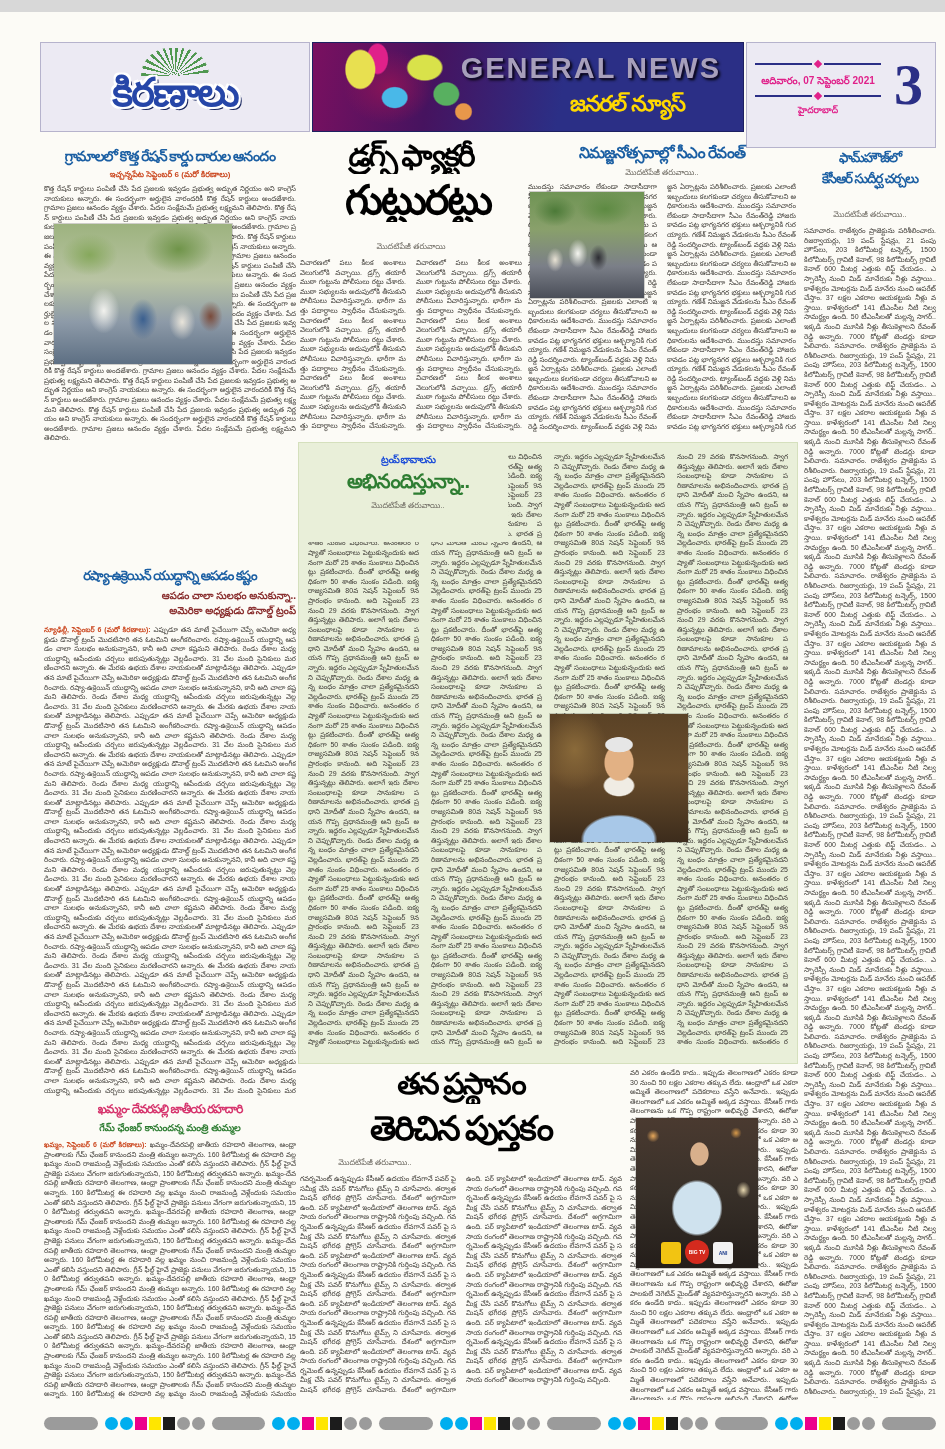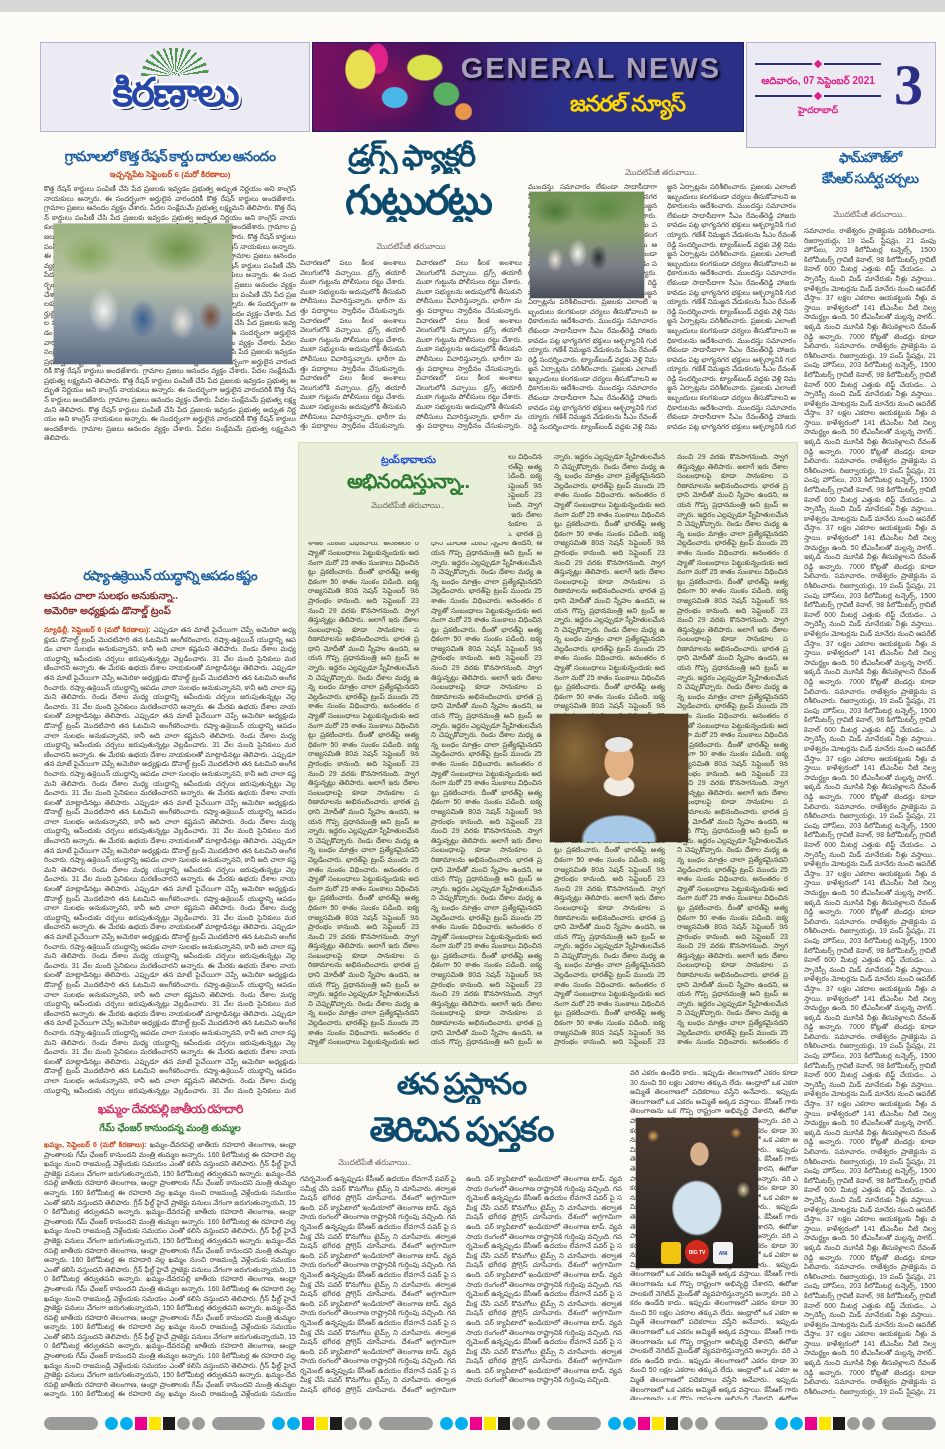--- a/index.html
+++ b/index.html
@@ -33,22 +33,22 @@
   .orn .ln{flex:1;height:2px;background:#2b2f86;}
   .orn .dm{width:6px;height:6px;background:#e0218a;transform:rotate(45deg);margin:0 3px;}
   .mh-date{font-size:10px;font-weight:bold;color:#e0218a;white-space:nowrap;text-align:center;width:126px;}
   .mh-city{font-size:9px;font-weight:bold;color:#e0218a;text-align:center;width:126px;}
   .page-num{position:absolute;top:8px;right:12px;font-size:58px;font-weight:bold;color:#2b2f86;
         font-family:"Liberation Serif", serif;}
   
   .hl{font-weight:bold;text-align:center;white-space:nowrap;overflow:hidden;letter-spacing:-1px;}
   .hl-blue{color:#1b5fa3;}
   .hl-red{color:#d6336c;}
-  .hl-black{color:#0c4a6e;letter-spacing:-2px;}
-  .sub-maroon{color:#8a2f2f;font-weight:bold;text-align:left;white-space:nowrap;overflow:hidden;}
+  .hl-black{color:#000000;letter-spacing:-2px;font-family:Liberation Serif, serif;}
+  .sub-maroon{color:#8a2f2f;font-weight:bold;text-align:right;white-space:nowrap;overflow:hidden;}
   .sub-green{color:#2e7d32;font-weight:bold;text-align:center;white-space:nowrap;overflow:hidden;}
   .cont{font-size:8px;color:#6b675f;text-align:center;white-space:nowrap;overflow:hidden;}
   .dateline{font-size:8px;font-weight:bold;color:#cc4a22;text-align:center;white-space:nowrap;overflow:hidden;}
   .body-txt{font-size:7px;line-height:9.6px;text-align:justify;color:#3d3a35;overflow:hidden;
         word-break:break-all;}
   .body-txt .dl{color:#cc4a22;font-weight:bold;}
   .cols2{column-count:2;column-gap:10px;}
   .cols4{column-count:4;column-gap:12px;}
   
   .photo{position:absolute;box-shadow:0 0 0 1px rgba(0,0,0,.18);}
@@ -146,20 +146,21 @@
   <div class="abs body-txt" style="left:44px;top:1128px;width:252px;height:260px;">
     <span class="dl">ఖమ్మం, సెప్టెంబర్ 6 (మరో కిరణాలు):</span>
     <span>ఖమ్మం-దేవరపల్లి జాతీయ రహదారి తెలంగాణ, ఆంధ్రా ప్రాంతాలకు గేమ్ ఛేంజర్ కానుందని మంత్రి తుమ్మల అన్నారు. 160 కిలోమీటర్ల ఈ రహదారి వల్ల ఖమ్మం నుంచి రాజమండ్రి వెళ్లేందుకు సమయం ఎంతో కలిసి వస్తుందని తెలిపారు. గ్రీన్ ఫీల్డ్ హైవే ప్రాజెక్టు పనులు వేగంగా జరుగుతున్నాయని, 150 కిలోమీటర్ల తర్వుతపని అన్నారు. ఖమ్మం-దేవరపల్లి జాతీయ రహదారి తెలంగాణ, ఆంధ్రా ప్రాంతాలకు గేమ్ ఛేంజర్ కానుందని మంత్రి తుమ్మల అన్నారు. 160 కిలోమీటర్ల ఈ రహదారి వల్ల ఖమ్మం నుంచి రాజమండ్రి వెళ్లేందుకు సమయం ఎంతో కలిసి వస్తుందని తెలిపారు. గ్రీన్ ఫీల్డ్ హైవే ప్రాజెక్టు పనులు వేగంగా జరుగుతున్నాయని, 150 కిలోమీటర్ల తర్వుతపని అన్నారు. ఖమ్మం-దేవరపల్లి జాతీయ రహదారి తెలంగాణ, ఆంధ్రా ప్రాంతాలకు గేమ్ ఛేంజర్ కానుందని మంత్రి తుమ్మల అన్నారు. 160 కిలోమీటర్ల ఈ రహదారి వల్ల ఖమ్మం నుంచి రాజమండ్రి వెళ్లేందుకు సమయం ఎంతో కలిసి వస్తుందని తెలిపారు. గ్రీన్ ఫీల్డ్ హైవే ప్రాజెక్టు పనులు వేగంగా జరుగుతున్నాయని, 150 కిలోమీటర్ల తర్వుతపని అన్నారు. ఖమ్మం-దేవరపల్లి జాతీయ రహదారి తెలంగాణ, ఆంధ్రా ప్రాంతాలకు గేమ్ ఛేంజర్ కానుందని మంత్రి తుమ్మల అన్నారు. 160 కిలోమీటర్ల ఈ రహదారి వల్ల ఖమ్మం నుంచి రాజమండ్రి వెళ్లేందుకు సమయం ఎంతో కలిసి వస్తుందని తెలిపారు. గ్రీన్ ఫీల్డ్ హైవే ప్రాజెక్టు పనులు వేగంగా జరుగుతున్నాయని, 150 కిలోమీటర్ల తర్వుతపని అన్నారు. ఖమ్మం-దేవరపల్లి జాతీయ రహదారి తెలంగాణ, ఆంధ్రా ప్రాంతాలకు గేమ్ ఛేంజర్ కానుందని మంత్రి తుమ్మల అన్నారు. 160 కిలోమీటర్ల ఈ రహదారి వల్ల ఖమ్మం నుంచి రాజమండ్రి వెళ్లేందుకు సమయం ఎంతో కలిసి వస్తుందని తెలిపారు. గ్రీన్ ఫీల్డ్ హైవే ప్రాజెక్టు పనులు వేగంగా జరుగుతున్నాయని, 150 కిలోమీటర్ల తర్వుతపని అన్నారు. ఖమ్మం-దేవరపల్లి జాతీయ రహదారి తెలంగాణ, ఆంధ్రా ప్రాంతాలకు గేమ్ ఛేంజర్ కానుందని మంత్రి తుమ్మల అన్నారు. 160 కిలోమీటర్ల ఈ రహదారి వల్ల ఖమ్మం నుంచి రాజమండ్రి వెళ్లేందుకు సమయం ఎంతో కలిసి వస్తుందని తెలిపారు. గ్రీన్ ఫీల్డ్ హైవే ప్రాజెక్టు పనులు వేగంగా జరుగుతున్నాయని, 150 కిలోమీటర్ల తర్వుతపని అన్నారు. ఖమ్మం-దేవరపల్లి జాతీయ రహదారి తెలంగాణ, ఆంధ్రా ప్రాంతాలకు గేమ్ ఛేంజర్ కానుందని మంత్రి తుమ్మల అన్నారు. 160 కిలోమీటర్ల ఈ రహదారి వల్ల ఖమ్మం నుంచి రాజమండ్రి వెళ్లేందుకు సమయం ఎంతో కలిసి వస్తుందని తెలిపారు. గ్రీన్ ఫీల్డ్ హైవే ప్రాజెక్టు పనులు వేగంగా జరుగుతున్నాయని, 150 కిలోమీటర్ల తర్వుతపని అన్నారు. ఖమ్మం-దేవరపల్లి జాతీయ రహదారి తెలంగాణ, ఆంధ్రా ప్రాంతాలకు గేమ్ ఛేంజర్ కానుందని మంత్రి తుమ్మల అన్నారు. 160 కిలోమీటర్ల ఈ రహదారి వల్ల ఖమ్మం నుంచి రాజమండ్రి వెళ్లేందుకు సమయం ఎంతో కలిసి వస్తుందని తెలిపారు. గ్రీన్ ఫీల్డ్ హైవే ప్రాజెక్టు పనులు వేగంగా జరుగుతున్నాయని, 150 కిలోమీటర్ల తర్వుతపని అన్నారు.</span>
   </div>
 
   <div class="abs hl hl-black" style="left:300px;top:126px;width:222px;font-size:30px;line-height:36px;">డ్రగ్స్ ఫ్యాక్టరీ</div>
   <div class="abs hl hl-black" style="left:307px;top:166px;width:222px;font-size:41px;line-height:44px;">గుట్టురట్టు</div>
   <div class="abs cont" style="left:300px;top:230px;width:222px;">మొదటిపేజీ తరువాయి</div>
   <div class="abs body-txt cols2" style="left:300px;top:246px;width:222px;height:182px;">విచారణలో పలు కీలక అంశాలు వెలుగులోకి వచ్చాయి. డ్రగ్స్ తయారీ ముఠా గుట్టును పోలీసులు రట్టు చేశారు. ముఠా సభ్యులను అదుపులోకి తీసుకుని పోలీసులు విచారిస్తున్నారు. భారీగా మత్తు పదార్థాలు స్వాధీనం చేసుకున్నారు. విచారణలో పలు కీలక అంశాలు వెలుగులోకి వచ్చాయి. డ్రగ్స్ తయారీ ముఠా గుట్టును పోలీసులు రట్టు చేశారు. ముఠా సభ్యులను అదుపులోకి తీసుకుని పోలీసులు విచారిస్తున్నారు. భారీగా మత్తు పదార్థాలు స్వాధీనం చేసుకున్నారు. విచారణలో పలు కీలక అంశాలు వెలుగులోకి వచ్చాయి. డ్రగ్స్ తయారీ ముఠా గుట్టును పోలీసులు రట్టు చేశారు. ముఠా సభ్యులను అదుపులోకి తీసుకుని పోలీసులు విచారిస్తున్నారు. భారీగా మత్తు పదార్థాలు స్వాధీనం చేసుకున్నారు. విచారణలో పలు కీలక అంశాలు వెలుగులోకి వచ్చాయి. డ్రగ్స్ తయారీ ముఠా గుట్టును పోలీసులు రట్టు చేశారు. ముఠా సభ్యులను అదుపులోకి తీసుకుని పోలీసులు విచారిస్తున్నారు. భారీగా మత్తు పదార్థాలు స్వాధీనం చేసుకున్నారు. విచారణలో పలు కీలక అంశాలు వెలుగులోకి వచ్చాయి. డ్రగ్స్ తయారీ ముఠా గుట్టును పోలీసులు రట్టు చేశారు. ముఠా సభ్యులను అదుపులోకి తీసుకుని పోలీసులు విచారిస్తున్నారు. భారీగా మత్తు పదార్థాలు స్వాధీనం చేసుకున్నారు. విచారణలో పలు కీలక అంశాలు వెలుగులోకి వచ్చాయి. డ్రగ్స్ తయారీ ముఠా గుట్టును పోలీసులు రట్టు చేశారు. ముఠా సభ్యులను అదుపులోకి తీసుకుని పోలీసులు విచారిస్తున్నారు. భారీగా మత్తు పదార్థాలు స్వాధీనం చేసుకున్నారు. విచారణలో పలు కీలక అంశాలు వెలుగులోకి వచ్చాయి. డ్రగ్స్ తయారీ ముఠా గుట్టును పోలీసులు రట్టు చేశారు. ముఠా సభ్యులను అదుపులోకి తీసుకుని పోలీసులు విచారిస్తున్నారు. భారీగా మత్తు పదార్థాలు స్వాధీనం చేసుకున్నారు.</div>
 
+  <div class="abs hl hl-blue" style="left:528px;top:132px;width:268px;font-size:15.5px;">నిమజ్జనోత్సవాల్లో సీఎం రేవంత్</div>
   <div class="abs cont" style="left:528px;top:156px;width:268px;">మొదటిపేజీ తరువాయి..</div>
   <div class="abs body-txt cols2" style="left:528px;top:170px;width:268px;height:258px;">ముందస్తు సమాచారం లేకుండా సాదాసీదాగా సీఎం రేవంత్‌రెడ్డి హాజరు కావడం పట్ల భాగ్యనగర భక్తులు ఆశ్చర్యానికి గురయ్యారు. గణేశ్ నిమజ్జన వేడుకలను సీఎం రేవంత్ రెడ్డి సందర్శించారు. ట్యాంక్‌బండ్ వద్దకు వెళ్లి నిమజ్జన ఏర్పాట్లను పరిశీలించారు. ప్రజలకు ఎలాంటి ఇబ్బందులు కలగకుండా చర్యలు తీసుకోవాలని అధికారులను ఆదేశించారు. ముందస్తు సమాచారం లేకుండా సాదాసీదాగా సీఎం రేవంత్‌రెడ్డి హాజరు కావడం పట్ల భాగ్యనగర భక్తులు ఆశ్చర్యానికి గురయ్యారు. గణేశ్ నిమజ్జన వేడుకలను సీఎం రేవంత్ రెడ్డి సందర్శించారు. ట్యాంక్‌బండ్ వద్దకు వెళ్లి నిమజ్జన ఏర్పాట్లను పరిశీలించారు. ప్రజలకు ఎలాంటి ఇబ్బందులు కలగకుండా చర్యలు తీసుకోవాలని అధికారులను ఆదేశించారు. ముందస్తు సమాచారం లేకుండా సాదాసీదాగా సీఎం రేవంత్‌రెడ్డి హాజరు కావడం పట్ల భాగ్యనగర భక్తులు ఆశ్చర్యానికి గురయ్యారు. గణేశ్ నిమజ్జన వేడుకలను సీఎం రేవంత్ రెడ్డి సందర్శించారు. ట్యాంక్‌బండ్ వద్దకు వెళ్లి నిమజ్జన ఏర్పాట్లను పరిశీలించారు. ప్రజలకు ఎలాంటి ఇబ్బందులు కలగకుండా చర్యలు తీసుకోవాలని అధికారులను ఆదేశించారు. ముందస్తు సమాచారం లేకుండా సాదాసీదాగా సీఎం రేవంత్‌రెడ్డి హాజరు కావడం పట్ల భాగ్యనగర భక్తులు ఆశ్చర్యానికి గురయ్యారు. గణేశ్ నిమజ్జన వేడుకలను సీఎం రేవంత్ రెడ్డి సందర్శించారు. ట్యాంక్‌బండ్ వద్దకు వెళ్లి నిమజ్జన ఏర్పాట్లను పరిశీలించారు. ప్రజలకు ఎలాంటి ఇబ్బందులు కలగకుండా చర్యలు తీసుకోవాలని అధికారులను ఆదేశించారు. ముందస్తు సమాచారం లేకుండా సాదాసీదాగా సీఎం రేవంత్‌రెడ్డి హాజరు కావడం పట్ల భాగ్యనగర భక్తులు ఆశ్చర్యానికి గురయ్యారు. గణేశ్ నిమజ్జన వేడుకలను సీఎం రేవంత్ రెడ్డి సందర్శించారు. ట్యాంక్‌బండ్ వద్దకు వెళ్లి నిమజ్జన ఏర్పాట్లను పరిశీలించారు. ప్రజలకు ఎలాంటి ఇబ్బందులు కలగకుండా చర్యలు తీసుకోవాలని అధికారులను ఆదేశించారు. ముందస్తు సమాచారం లేకుండా సాదాసీదాగా సీఎం రేవంత్‌రెడ్డి హాజరు కావడం పట్ల భాగ్యనగర భక్తులు ఆశ్చర్యానికి గురయ్యారు. గణేశ్ నిమజ్జన వేడుకలను సీఎం రేవంత్ రెడ్డి సందర్శించారు. ట్యాంక్‌బండ్ వద్దకు వెళ్లి నిమజ్జన ఏర్పాట్లను పరిశీలించారు. ప్రజలకు ఎలాంటి ఇబ్బందులు కలగకుండా చర్యలు తీసుకోవాలని అధికారులను ఆదేశించారు. ముందస్తు సమాచారం లేకుండా సాదాసీదాగా సీఎం రేవంత్‌రెడ్డి హాజరు కావడం పట్ల భాగ్యనగర భక్తులు ఆశ్చర్యానికి గురయ్యారు. గణేశ్ నిమజ్జన వేడుకలను సీఎం రేవంత్ రెడ్డి సందర్శించారు. ట్యాంక్‌బండ్ వద్దకు వెళ్లి నిమజ్జన ఏర్పాట్లను పరిశీలించారు. ప్రజలకు ఎలాంటి ఇబ్బందులు కలగకుండా చర్యలు తీసుకోవాలని అధికారులను ఆదేశించారు. ముందస్తు సమాచారం లేకుండా సాదాసీదాగా సీఎం రేవంత్‌రెడ్డి హాజరు కావడం పట్ల భాగ్యనగర భక్తులు ఆశ్చర్యానికి గురయ్యారు. గణేశ్ నిమజ్జన వేడుకలను సీఎం రేవంత్ రెడ్డి సందర్శించారు. ట్యాంక్‌బండ్ వద్దకు వెళ్లి నిమజ్జన ఏర్పాట్లను పరిశీలించారు. ప్రజలకు ఎలాంటి ఇబ్బందులు కలగకుండా చర్యలు తీసుకోవాలని అధికారులను ఆదేశించారు. ముందస్తు సమాచారం లేకుండా సాదాసీదాగా సీఎం రేవంత్‌రెడ్డి హాజరు కావడం పట్ల భాగ్యనగర భక్తులు ఆశ్చర్యానికి గురయ్యారు. గణేశ్ నిమజ్జన వేడుకలను సీఎం రేవంత్ రెడ్డి సందర్శించారు. ట్యాంక్‌బండ్ వద్దకు వెళ్లి నిమజ్జన ఏర్పాట్లను పరిశీలించారు. ప్రజలకు ఎలాంటి ఇబ్బందులు కలగకుండా చర్యలు తీసుకోవాలని అధికారులను ఆదేశించారు.</div>
   <div class="photo" id="photo-revanth" style="left:530px;top:180px;width:114px;height:106px;"></div>
 
   <div class="abs greenbox" style="left:298px;top:430px;width:500px;height:622px;"></div>
   <div class="abs body-txt cols4" style="left:308px;top:440px;width:480px;height:602px;">స్వాగతిస్తున్నట్లు తెలిపారు. అలాగే ఇరు దేశాల సంబంధాలపై కూడా సానుకూల పరిణామాలను అభినందించారు. భారత ప్రధాని మోదీతో మంచి స్నేహం ఉందని, ఆయన గొప్ప ప్రధానమంత్రి అని ట్రంప్ అన్నారు. ఇద్దరం ఎల్లప్పుడూ స్నేహితులమేనని చెప్పుకొచ్చారు. రెండు దేశాల మధ్య ఉన్న బంధం మాత్రం చాలా ప్రత్యేకమైనదని వెల్లడించారు. భారత్‌పై ట్రంప్ ముందు 25 శాతం సుంకం విధించారు. అనంతరం రష్యాతో సంబంధాలు పెట్టుకున్నందుకు అదనంగా మరో 25 శాతం సుంకాలు విధించినట్లు ప్రకటించారు. దీంతో భారత్‌పై అత్యధికంగా 50 శాతం సుంకం పడింది. ఐక్యరాజ్యసమితి 80వ సెషన్ సెప్టెంబర్ 9న ప్రారంభం కానుంది. అది సెప్టెంబర్ 23 నుంచి 29 వరకు కొనసాగనుంది. స్వాగతిస్తున్నట్లు తెలిపారు. అలాగే ఇరు దేశాల సంబంధాలపై కూడా సానుకూల పరిణామాలను అభినందించారు. భారత ప్రధాని మోదీతో మంచి స్నేహం ఉందని, ఆయన గొప్ప ప్రధానమంత్రి అని ట్రంప్ అన్నారు. ఇద్దరం ఎల్లప్పుడూ స్నేహితులమేనని చెప్పుకొచ్చారు. రెండు దేశాల మధ్య ఉన్న బంధం మాత్రం చాలా ప్రత్యేకమైనదని వెల్లడించారు. భారత్‌పై ట్రంప్ ముందు 25 శాతం సుంకం విధించారు. అనంతరం రష్యాతో సంబంధాలు పెట్టుకున్నందుకు అదనంగా మరో 25 శాతం సుంకాలు విధించినట్లు ప్రకటించారు. దీంతో భారత్‌పై అత్యధికంగా 50 శాతం సుంకం పడింది. ఐక్యరాజ్యసమితి 80వ సెషన్ సెప్టెంబర్ 9న ప్రారంభం కానుంది. అది సెప్టెంబర్ 23 నుంచి 29 వరకు కొనసాగనుంది. స్వాగతిస్తున్నట్లు తెలిపారు. అలాగే ఇరు దేశాల సంబంధాలపై కూడా సానుకూల పరిణామాలను అభినందించారు. భారత ప్రధాని మోదీతో మంచి స్నేహం ఉందని, ఆయన గొప్ప ప్రధానమంత్రి అని ట్రంప్ అన్నారు. ఇద్దరం ఎల్లప్పుడూ స్నేహితులమేనని చెప్పుకొచ్చారు. రెండు దేశాల మధ్య ఉన్న బంధం మాత్రం చాలా ప్రత్యేకమైనదని వెల్లడించారు. భారత్‌పై ట్రంప్ ముందు 25 శాతం సుంకం విధించారు. అనంతరం రష్యాతో సంబంధాలు పెట్టుకున్నందుకు అదనంగా మరో 25 శాతం సుంకాలు విధించినట్లు ప్రకటించారు. దీంతో భారత్‌పై అత్యధికంగా 50 శాతం సుంకం పడింది. ఐక్యరాజ్యసమితి 80వ సెషన్ సెప్టెంబర్ 9న ప్రారంభం కానుంది. అది సెప్టెంబర్ 23 నుంచి 29 వరకు కొనసాగనుంది. స్వాగతిస్తున్నట్లు తెలిపారు. అలాగే ఇరు దేశాల సంబంధాలపై కూడా సానుకూల పరిణామాలను అభినందించారు. భారత ప్రధాని మోదీతో మంచి స్నేహం ఉందని, ఆయన గొప్ప ప్రధానమంత్రి అని ట్రంప్ అన్నారు. ఇద్దరం ఎల్లప్పుడూ స్నేహితులమేనని చెప్పుకొచ్చారు. రెండు దేశాల మధ్య ఉన్న బంధం మాత్రం చాలా ప్రత్యేకమైనదని వెల్లడించారు. భారత్‌పై ట్రంప్ ముందు 25 శాతం సుంకం విధించారు. అనంతరం రష్యాతో సంబంధాలు పెట్టుకున్నందుకు అదనంగా మరో 25 శాతం సుంకాలు విధించినట్లు ప్రకటించారు. దీంతో భారత్‌పై అత్యధికంగా 50 శాతం సుంకం పడింది. ఐక్యరాజ్యసమితి 80వ సెషన్ సెప్టెంబర్ 9న ప్రారంభం కానుంది. అది సెప్టెంబర్ 23 నుంచి 29 వరకు కొనసాగనుంది. స్వాగతిస్తున్నట్లు తెలిపారు. అలాగే ఇరు దేశాల సంబంధాలపై కూడా సానుకూల పరిణామాలను అభినందించారు. భారత ప్రధాని మోదీతో మంచి స్నేహం ఉందని, ఆయన గొప్ప ప్రధానమంత్రి అని ట్రంప్ అన్నారు. ఇద్దరం ఎల్లప్పుడూ స్నేహితులమేనని చెప్పుకొచ్చారు. రెండు దేశాల మధ్య ఉన్న బంధం మాత్రం చాలా ప్రత్యేకమైనదని వెల్లడించారు. భారత్‌పై ట్రంప్ ముందు 25 శాతం సుంకం విధించారు. అనంతరం రష్యాతో సంబంధాలు పెట్టుకున్నందుకు అదనంగా మరో 25 శాతం సుంకాలు విధించినట్లు ప్రకటించారు. దీంతో భారత్‌పై అత్యధికంగా 50 శాతం సుంకం పడింది. ఐక్యరాజ్యసమితి 80వ సెషన్ సెప్టెంబర్ 9న ప్రారంభం కానుంది. అది సెప్టెంబర్ 23 నుంచి 29 వరకు కొనసాగనుంది. స్వాగతిస్తున్నట్లు తెలిపారు. అలాగే ఇరు దేశాల సంబంధాలపై కూడా సానుకూల పరిణామాలను అభినందించారు. భారత ప్రధాని మోదీతో మంచి స్నేహం ఉందని, ఆయన గొప్ప ప్రధానమంత్రి అని ట్రంప్ అన్నారు. ఇద్దరం ఎల్లప్పుడూ స్నేహితులమేనని చెప్పుకొచ్చారు. రెండు దేశాల మధ్య ఉన్న బంధం మాత్రం చాలా ప్రత్యేకమైనదని వెల్లడించారు. భారత్‌పై ట్రంప్ ముందు 25 శాతం సుంకం విధించారు. అనంతరం రష్యాతో సంబంధాలు పెట్టుకున్నందుకు అదనంగా మరో 25 శాతం సుంకాలు విధించినట్లు ప్రకటించారు. దీంతో భారత్‌పై అత్యధికంగా 50 శాతం సుంకం పడింది. ఐక్యరాజ్యసమితి 80వ సెషన్ సెప్టెంబర్ 9న ప్రారంభం కానుంది. అది సెప్టెంబర్ 23 నుంచి 29 వరకు కొనసాగనుంది. స్వాగతిస్తున్నట్లు తెలిపారు. అలాగే ఇరు దేశాల సంబంధాలపై కూడా సానుకూల పరిణామాలను అభినందించారు. భారత ప్రధాని మోదీతో మంచి స్నేహం ఉందని, ఆయన గొప్ప ప్రధానమంత్రి అని ట్రంప్ అన్నారు. ఇద్దరం ఎల్లప్పుడూ స్నేహితులమేనని చెప్పుకొచ్చారు. రెండు దేశాల మధ్య ఉన్న బంధం మాత్రం చాలా ప్రత్యేకమైనదని వెల్లడించారు. భారత్‌పై ట్రంప్ ముందు 25 శాతం సుంకం విధించారు. అనంతరం రష్యాతో సంబంధాలు పెట్టుకున్నందుకు అదనంగా మరో 25 శాతం సుంకాలు విధించినట్లు ప్రకటించారు. దీంతో భారత్‌పై అత్యధికంగా 50 శాతం సుంకం పడింది. ఐక్యరాజ్యసమితి 80వ సెషన్ సెప్టెంబర్ 9న ప్రారంభం కానుంది. అది సెప్టెంబర్ 23 నుంచి 29 వరకు కొనసాగనుంది. స్వాగతిస్తున్నట్లు తెలిపారు. అలాగే ఇరు దేశాల సంబంధాలపై కూడా సానుకూల పరిణామాలను అభినందించారు. భారత ప్రధాని మోదీతో మంచి స్నేహం ఉందని, ఆయన గొప్ప ప్రధానమంత్రి అని ట్రంప్ అన్నారు. ఇద్దరం ఎల్లప్పుడూ స్నేహితులమేనని చెప్పుకొచ్చారు. రెండు దేశాల మధ్య ఉన్న బంధం మాత్రం చాలా ప్రత్యేకమైనదని వెల్లడించారు. భారత్‌పై ట్రంప్ ముందు 25 శాతం సుంకం విధించారు. అనంతరం రష్యాతో సంబంధాలు పెట్టుకున్నందుకు అదనంగా మరో 25 శాతం సుంకాలు విధించినట్లు ప్రకటించారు. దీంతో భారత్‌పై అత్యధికంగా 50 శాతం సుంకం పడింది. ఐక్యరాజ్యసమితి 80వ సెషన్ సెప్టెంబర్ 9న ప్రారంభం కానుంది. అది సెప్టెంబర్ 23 నుంచి 29 వరకు కొనసాగనుంది. స్వాగతిస్తున్నట్లు తెలిపారు. అలాగే ఇరు దేశాల సంబంధాలపై కూడా సానుకూల పరిణామాలను అభినందించారు. భారత ప్రధాని మోదీతో మంచి స్నేహం ఉందని, ఆయన గొప్ప ప్రధానమంత్రి అని ట్రంప్ అన్నారు. ఇద్దరం ఎల్లప్పుడూ స్నేహితులమేనని చెప్పుకొచ్చారు. రెండు దేశాల మధ్య ఉన్న బంధం మాత్రం చాలా ప్రత్యేకమైనదని వెల్లడించారు. భారత్‌పై ట్రంప్ ముందు 25 శాతం సుంకం విధించారు. అనంతరం రష్యాతో సంబంధాలు పెట్టుకున్నందుకు అదనంగా మరో 25 శాతం సుంకాలు విధించినట్లు ప్రకటించారు. దీంతో భారత్‌పై అత్యధికంగా 50 శాతం సుంకం పడింది. ఐక్యరాజ్యసమితి 80వ సెషన్ సెప్టెంబర్ 9న ప్రారంభం కానుంది. అది సెప్టెంబర్ 23 నుంచి 29 వరకు కొనసాగనుంది. స్వాగతిస్తున్నట్లు తెలిపారు. అలాగే ఇరు దేశాల సంబంధాలపై కూడా సానుకూల పరిణామాలను అభినందించారు. భారత ప్రధాని మోదీతో మంచి స్నేహం ఉందని, ఆయన గొప్ప ప్రధానమంత్రి అని ట్రంప్ అన్నారు. ఇద్దరం ఎల్లప్పుడూ స్నేహితులమేనని చెప్పుకొచ్చారు. రెండు దేశాల మధ్య ఉన్న బంధం మాత్రం చాలా ప్రత్యేకమైనదని వెల్లడించారు. భారత్‌పై ట్రంప్ ముందు 25 శాతం సుంకం విధించారు. అనంతరం రష్యాతో సంబంధాలు పెట్టుకున్నందుకు అదనంగా మరో 25 శాతం సుంకాలు విధించినట్లు ప్రకటించారు. దీంతో భారత్‌పై అత్యధికంగా 50 శాతం సుంకం పడింది. ఐక్యరాజ్యసమితి 80వ సెషన్ సెప్టెంబర్ 9న ప్రారంభం కానుంది. అది సెప్టెంబర్ 23 నుంచి 29 వరకు కొనసాగనుంది. స్వాగతిస్తున్నట్లు తెలిపారు. అలాగే ఇరు దేశాల సంబంధాలపై కూడా సానుకూల పరిణామాలను అభినందించారు. భారత ప్రధాని మోదీతో మంచి స్నేహం ఉందని, ఆయన గొప్ప ప్రధానమంత్రి అని ట్రంప్ అన్నారు. ఇద్దరం ఎల్లప్పుడూ స్నేహితులమేనని చెప్పుకొచ్చారు. రెండు దేశాల మధ్య ఉన్న బంధం మాత్రం చాలా ప్రత్యేకమైనదని వెల్లడించారు. భారత్‌పై ట్రంప్ ముందు 25 శాతం సుంకం విధించారు. అనంతరం రష్యాతో సంబంధాలు పెట్టుకున్నందుకు అదనంగా మరో 25 శాతం సుంకాలు విధించినట్లు ప్రకటించారు. దీంతో భారత్‌పై అత్యధికంగా 50 శాతం సుంకం పడింది. ఐక్యరాజ్యసమితి 80వ సెషన్ సెప్టెంబర్ 9న ప్రారంభం కానుంది. అది సెప్టెంబర్ 23 నుంచి 29 వరకు కొనసాగనుంది. స్వాగతిస్తున్నట్లు తెలిపారు. అలాగే ఇరు దేశాల సంబంధాలపై కూడా సానుకూల పరిణామాలను అభినందించారు. భారత ప్రధాని మోదీతో మంచి స్నేహం ఉందని, ఆయన గొప్ప ప్రధానమంత్రి అని ట్రంప్ అన్నారు. ఇద్దరం ఎల్లప్పుడూ స్నేహితులమేనని చెప్పుకొచ్చారు. రెండు దేశాల మధ్య ఉన్న బంధం మాత్రం చాలా ప్రత్యేకమైనదని వెల్లడించారు. భారత్‌పై ట్రంప్ ముందు 25 శాతం సుంకం విధించారు. అనంతరం రష్యాతో సంబంధాలు పెట్టుకున్నందుకు అదనంగా మరో 25 శాతం సుంకాలు విధించినట్లు ప్రకటించారు. దీంతో భారత్‌పై అత్యధికంగా 50 శాతం సుంకం పడింది. ఐక్యరాజ్యసమితి 80వ సెషన్ సెప్టెంబర్ 9న ప్రారంభం కానుంది. అది సెప్టెంబర్ 23 నుంచి 29 వరకు కొనసాగనుంది. స్వాగతిస్తున్నట్లు తెలిపారు. అలాగే ఇరు దేశాల సంబంధాలపై కూడా సానుకూల పరిణామాలను అభినందించారు. భారత ప్రధాని మోదీతో మంచి స్నేహం ఉందని, ఆయన గొప్ప ప్రధానమంత్రి అని ట్రంప్ అన్నారు. ఇద్దరం ఎల్లప్పుడూ స్నేహితులమేనని చెప్పుకొచ్చారు. రెండు దేశాల మధ్య ఉన్న బంధం మాత్రం చాలా ప్రత్యేకమైనదని వెల్లడించారు. భారత్‌పై ట్రంప్ ముందు 25 శాతం సుంకం విధించారు. అనంతరం రష్యాతో సంబంధాలు పెట్టుకున్నందుకు అదనంగా మరో 25 శాతం సుంకాలు విధించినట్లు ప్రకటించారు. దీంతో భారత్‌పై అత్యధికంగా 50 శాతం సుంకం పడింది. ఐక్యరాజ్యసమితి 80వ సెషన్ సెప్టెంబర్ 9న ప్రారంభం కానుంది. అది సెప్టెంబర్ 23 నుంచి 29 వరకు కొనసాగనుంది. స్వాగతిస్తున్నట్లు తెలిపారు. అలాగే ఇరు దేశాల సంబంధాలపై కూడా సానుకూల పరిణామాలను అభినందించారు. భారత ప్రధాని మోదీతో మంచి స్నేహం ఉందని, ఆయన గొప్ప ప్రధానమంత్రి అని ట్రంప్ అన్నారు. ఇద్దరం ఎల్లప్పుడూ స్నేహితులమేనని చెప్పుకొచ్చారు. రెండు దేశాల మధ్య ఉన్న బంధం మాత్రం చాలా ప్రత్యేకమైనదని వెల్లడించారు. భారత్‌పై ట్రంప్ ముందు 25 శాతం సుంకం విధించారు. అనంతరం రష్యాతో సంబంధాలు పెట్టుకున్నందుకు అదనంగా మరో 25 శాతం సుంకాలు విధించినట్లు ప్రకటించారు. దీంతో భారత్‌పై అత్యధికంగా 50 శాతం సుంకం పడింది. ఐక్యరాజ్యసమితి 80వ సెషన్ సెప్టెంబర్ 9న ప్రారంభం కానుంది. అది సెప్టెంబర్ 23 నుంచి 29 వరకు కొనసాగనుంది. స్వాగతిస్తున్నట్లు తెలిపారు. అలాగే ఇరు దేశాల సంబంధాలపై కూడా సానుకూల పరిణామాలను అభినందించారు. భారత ప్రధాని మోదీతో మంచి స్నేహం ఉందని, ఆయన గొప్ప ప్రధానమంత్రి అని ట్రంప్ అన్నారు. ఇద్దరం ఎల్లప్పుడూ స్నేహితులమేనని చెప్పుకొచ్చారు. రెండు దేశాల మధ్య ఉన్న బంధం మాత్రం చాలా ప్రత్యేకమైనదని వెల్లడించారు. భారత్‌పై ట్రంప్ ముందు 25 శాతం సుంకం విధించారు. అనంతరం రష్యాతో సంబంధాలు పెట్టుకున్నందుకు అదనంగా మరో 25 శాతం సుంకాలు విధించినట్లు ప్రకటించారు. దీంతో భారత్‌పై అత్యధికంగా 50 శాతం సుంకం పడింది. ఐక్యరాజ్యసమితి 80వ సెషన్ సెప్టెంబర్ 9న ప్రారంభం కానుంది. అది సెప్టెంబర్ 23 నుంచి 29 వరకు కొనసాగనుంది. స్వాగతిస్తున్నట్లు తెలిపారు. అలాగే ఇరు దేశాల సంబంధాలపై కూడా సానుకూల పరిణామాలను అభినందించారు. భారత ప్రధాని మోదీతో మంచి స్నేహం ఉందని, ఆయన గొప్ప ప్రధానమంత్రి అని ట్రంప్ అన్నారు. ఇద్దరం ఎల్లప్పుడూ స్నేహితులమేనని చెప్పుకొచ్చారు. రెండు దేశాల మధ్య ఉన్న బంధం మాత్రం చాలా ప్రత్యేకమైనదని వెల్లడించారు. భారత్‌పై ట్రంప్ ముందు 25 శాతం సుంకం విధించారు. అనంతరం రష్యాతో సంబంధాలు పెట్టుకున్నందుకు అదనంగా మరో 25 శాతం సుంకాలు విధించినట్లు ప్రకటించారు. దీంతో భారత్‌పై అత్యధికంగా 50 శాతం సుంకం పడింది. ఐక్యరాజ్యసమితి 80వ సెషన్ సెప్టెంబర్ 9న ప్రారంభం కానుంది. అది సెప్టెంబర్ 23 నుంచి 29 వరకు కొనసాగనుంది. స్వాగతిస్తున్నట్లు తెలిపారు. అలాగే ఇరు దేశాల సంబంధాలపై కూడా సానుకూల పరిణామాలను అభినందించారు. భారత ప్రధాని మోదీతో మంచి స్నేహం ఉందని, ఆయన గొప్ప ప్రధానమంత్రి అని ట్రంప్ అన్నారు. ఇద్దరం ఎల్లప్పుడూ స్నేహితులమేనని చెప్పుకొచ్చారు. రెండు దేశాల మధ్య ఉన్న బంధం మాత్రం చాలా ప్రత్యేకమైనదని వెల్లడించారు. భారత్‌పై ట్రంప్ ముందు 25 శాతం సుంకం విధించారు. అనంతరం రష్యాతో సంబంధాలు పెట్టుకున్నందుకు అదనంగా మరో 25 శాతం సుంకాలు విధించినట్లు ప్రకటించారు. దీంతో భారత్‌పై అత్యధికంగా 50 శాతం సుంకం పడింది. ఐక్యరాజ్యసమితి 80వ సెషన్ సెప్టెంబర్ 9న ప్రారంభం కానుంది. అది సెప్టెంబర్ 23 నుంచి 29 వరకు కొనసాగనుంది. స్వాగతిస్తున్నట్లు తెలిపారు. అలాగే ఇరు దేశాల సంబంధాలపై కూడా సానుకూల పరిణామాలను అభినందించారు. భారత ప్రధాని మోదీతో మంచి స్నేహం ఉందని, ఆయన గొప్ప ప్రధానమంత్రి అని ట్రంప్ అన్నారు. ఇద్దరం ఎల్లప్పుడూ స్నేహితులమేనని చెప్పుకొచ్చారు. రెండు దేశాల మధ్య ఉన్న బంధం మాత్రం చాలా ప్రత్యేకమైనదని వెల్లడించారు. భారత్‌పై ట్రంప్ ముందు 25 శాతం సుంకం విధించారు. అనంతరం రష్యాతో సంబంధాలు పెట్టుకున్నందుకు అదనంగా మరో 25 శాతం సుంకాలు విధించినట్లు ప్రకటించారు. దీంతో భారత్‌పై అత్యధికంగా 50 శాతం సుంకం పడింది. ఐక్యరాజ్యసమితి 80వ సెషన్ సెప్టెంబర్ 9న ప్రారంభం కానుంది. అది సెప్టెంబర్ 23 నుంచి 29 వరకు కొనసాగనుంది.</div>
   <div class="abs" style="left:308px;top:438px;width:200px;height:92px;background:#e9efd9;">
     <div class="hl" style="color:#1d4ed8;font-size:10px;margin-top:4px;">ట్రంప్ భావాలను</div>
     <div class="hl" style="color:#2e7d32;font-size:20px;margin-top:2px;">అభినందిస్తున్నా..</div>
     <div class="cont" style="margin-top:3px;">మొదటిపేజీ తరువాయి..</div>

